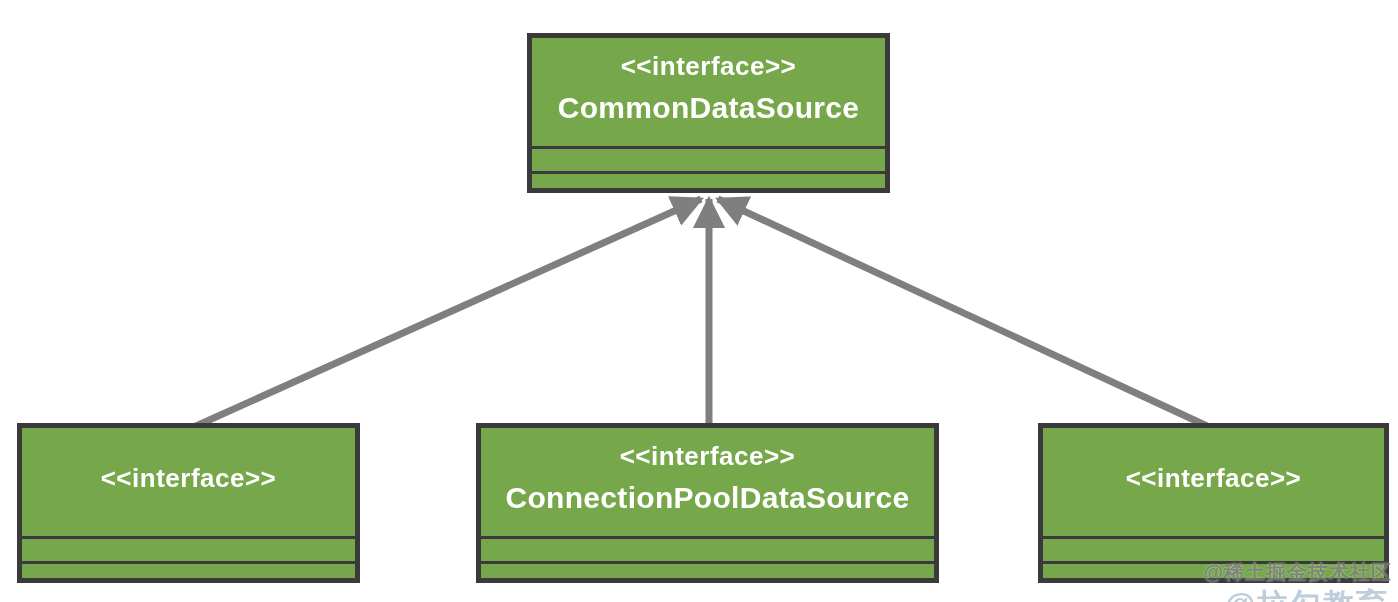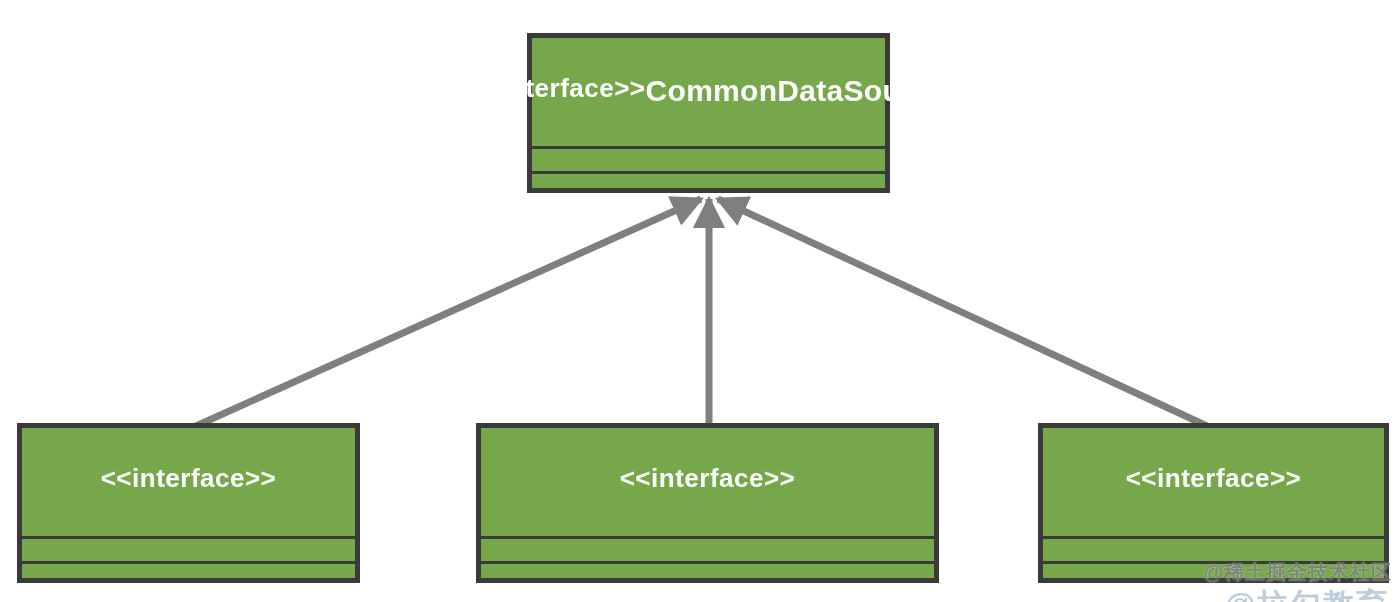--- a/index.html
+++ b/index.html
@@ -33,20 +33,21 @@
     z-index: 1;
   }
   .box-common { left: 527px; top: 33px;  width: 363px; height: 160px; }
   .box-ds     { left: 17px;  top: 423px; width: 343px; height: 160px; }
   .box-cp     { left: 476px; top: 423px; width: 463px; height: 160px; }
   .box-xa     { left: 1038px;top: 423px; width: 351px; height: 160px; }
 
   .title-compartment {
     flex: 1 1 auto;
     display: flex;
+    flex-direction: column;
     align-items: center;
     justify-content: center;
     padding-bottom: 8px;
     color: var(--text, #ffffff);
     text-align: center;
     line-height: 1.25;
   }
   .stereotype {
     font-size: 26px;
     font-weight: 600;
@@ -118,20 +119,21 @@
     <div class="title-compartment">
       <div class="stereotype">&lt;&lt;interface&gt;&gt;</div>
     </div>
     <div class="comp comp-mid"></div>
     <div class="comp comp-bot"></div>
   </div>
 
   <div class="uml-box box-cp">
     <div class="title-compartment">
       <div class="stereotype">&lt;&lt;interface&gt;&gt;</div>
+      <div class="cname">ConnectionPoolDataSource</div>
     </div>
     <div class="comp comp-mid"></div>
     <div class="comp comp-bot"></div>
   </div>
 
   <div class="uml-box box-xa">
     <div class="title-compartment">
       <div class="stereotype">&lt;&lt;interface&gt;&gt;</div>
     </div>
     <div class="comp comp-mid"></div>

